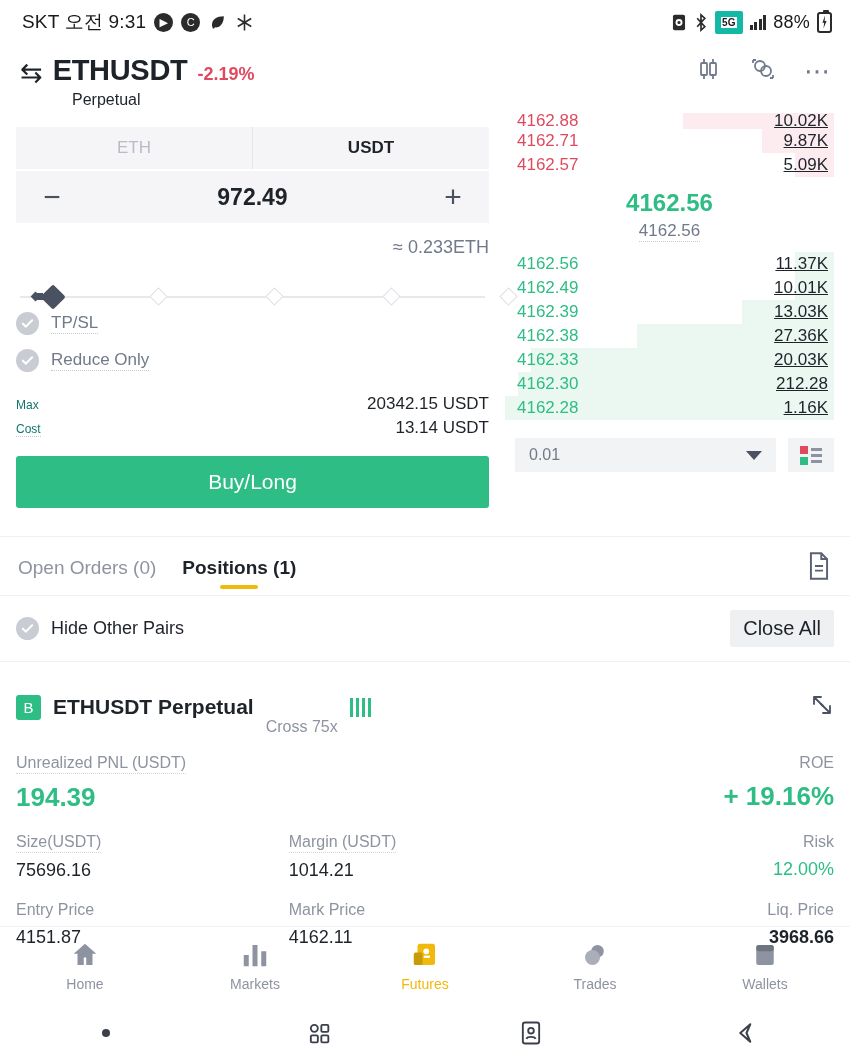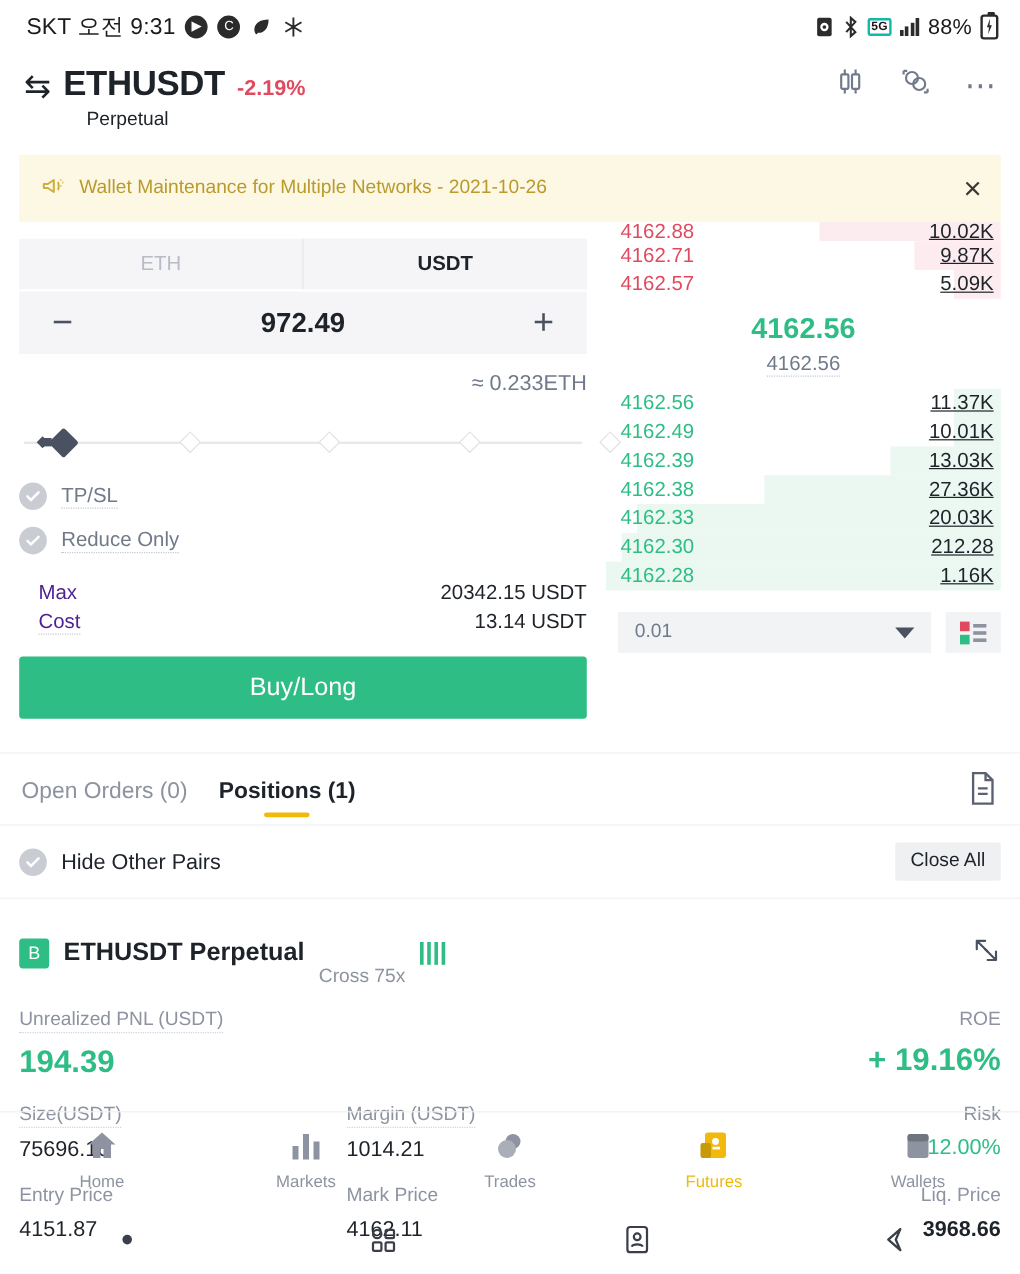--- a/index.html
+++ b/index.html
@@ -27,21 +27,21 @@
   .battglyph { display:inline-block; width:15px; height:21px; border:2px solid #2b2b2b;
                border-radius:3px; position:relative; }
   .battglyph::after { content:""; position:absolute; top:-4px; left:3.5px; width:6px;
                       height:3px; background:#2b2b2b; border-radius:1px; }
   .battglyph .bolt { position:absolute; inset:2px; background:#2b2b2b;
                      clip-path: polygon(58% 0,20% 55%,45% 55%,35% 100%,80% 42%,52% 42%); }
   .sigbars { display:inline-flex; align-items:flex-end; gap:1.5px; height:16px; }
   .sigbars i { width:3px; background:#2b2b2b; display:block; }
   .sigbars i:nth-child(1){height:5px}.sigbars i:nth-child(2){height:8px}
   .sigbars i:nth-child(3){height:11px}.sigbars i:nth-child(4){height:15px}
-  .fiveg { font-size:10px; font-weight:bold; border:2px solid #14b8a6; border-radius:2px;
+  .fiveg { font-size:10px; font-weight:bold; border:6px solid #14b8a6; border-radius:2px;
            padding:0 1px; line-height:11px; }
 
   
   .header { padding: 10px 18px 4px 20px; }
   .hdr-row { display: flex; align-items: center; justify-content: space-between; }
   .hdr-left { display: flex; align-items: baseline; gap: 10px; }
   .swap-ico { font-size: 27px; color: #1e2329; line-height: 1; position: relative; top: 2px; }
   .pair { font-size: 29px; font-weight: bold; letter-spacing: -.3px; }
   .chg { font-size: 18px; font-weight: 600; }
   .hdr-icons { display: flex; align-items: center; gap: 28px; color: #707a8a; }
@@ -80,31 +80,31 @@
   .strack { position: absolute; left: 4px; right: 4px; top: 10px; height: 2px; background: #e6e8ec; }
   .sdia { position: absolute; top: 4px; width: 13px; height: 13px; background: #fff;
           border: 1.6px solid #dfe1e6; transform: rotate(45deg); }
   .sdot { position:absolute; top: 7px; width:7px;height:7px;background:#4a5160;
           transform: rotate(45deg); }
   .shandle { position: absolute; top: 2px; left: 28px; width: 18px; height: 18px;
              background: #4a5160; transform: rotate(45deg); border-radius: 2px; }
   .sbar { position:absolute; top: 7px; left: 18px; width: 9px; height: 7px; background:#4a5160; }
 
   
-  .cbline { display: flex; align-items: center; gap: 12px; margin-top: 22px; }
+  .cbline { display: flex; align-items: center; gap: 12px; margin-top: 4px; }
   .cbline.tight { margin-top: 14px; }
   .cb { width: 23px; height: 23px; border-radius: 50%; background: #c9ccd3;
         display: flex; align-items: center; justify-content: center; }
   .cb svg { display: block; }
   .cbtxt { font-size: 17px; color: #707a8a; }
 
   
   .mc { margin-top: 22px; }
   .mcrow { display: flex; justify-content: space-between; align-items: baseline; margin-bottom: 4px; }
-  .mclab { font-size: 17px; color: #4c1d95; margin-left: 16px; }
+  .mclab { font-size: 12px; color: #0f766e; }
   .mcval { font-size: 17px; color: #1e2329; }
 
   .buy-btn { margin-top: 18px; height: 52px; background: #2ebd85; color: #fff;
              display: flex; align-items: center; justify-content: center;
              font-size: 21px; border-radius: 3px; cursor: pointer; }
 
   
   .ob { font-size: 17px; }
   .ob-row { height: 24px; display: flex; align-items: center; justify-content: space-between;
             position: relative; padding: 0 6px 0 12px; }
@@ -136,21 +136,21 @@
   .tab { font-size: 19px; color: #8d93a0; padding-bottom: 10px; cursor: pointer; position: relative; }
   .tab.active { color: #1e2329; font-weight: bold; }
   .tab.active::after { content: ""; position: absolute; left: 50%; transform: translateX(-50%);
                        bottom: 0; width: 38px; height: 4px; background: #f0b90b; border-radius: 2px; }
   .doc-ico { color: #5b6170; padding-bottom: 10px; cursor: pointer; }
 
   .hidebar { border-top: 1px solid #f0f1f3; display: flex; align-items: center;
              justify-content: space-between; padding: 14px 16px; }
   .hide-left { display: flex; align-items: center; gap: 12px; }
   .hide-txt { font-size: 18px; color: #1e2329; }
-  .closeall { background: #eff0f2; font-size: 16px; color: #1e2329; padding: 7px 13px;
+  .closeall { background: #eff0f2; font-size: 20px; color: #1e2329; padding: 7px 13px;
               border-radius: 2px; cursor: pointer; }
 
   
   .pos { border-top: 1px solid #f0f1f3; padding: 16px 16px 0 16px; }
   .pos-head { display: flex; align-items: center; justify-content: space-between; }
   .pos-head-left { display: flex; align-items: center; gap: 12px; }
   .bbadge { width: 25px; height: 25px; background: #2ebd85; color: #fff; font-size: 15px;
             display: flex; align-items: center; justify-content: center; border-radius: 3px; }
   .pos-title { font-size: 21px; font-weight: bold; }
   .pos-lev { font-size: 16px; color: #8d93a0; margin-top: 40px; }
@@ -254,33 +254,20 @@
               <circle cx="16" cy="15" r="5"></circle>
             <path d="M3 4h3M3 4v3M23 22h-3M23 22v-3"></path>
           </svg>
         </span>
         <span style="font-size:26px;line-height:10px;letter-spacing:2px;">⋯</span>
       </div>
     </div>
     <div class="sub">Perpetual</div>
   </div>
 
-  <div class="banner">
-    <div class="banner-left">
-      <span>
-        <svg width="20" height="20" viewBox="0 0 24 24" stroke="#cfae3c" stroke-width="2" fill="none" stroke-linejoin="round">
-          <path d="M3 10v4h4l6 4V6l-6 4H3z"></path>
-            <path d="M17 8c1.2 1.2 1.2 6.8 0 8"></path>
-            <path d="M20 5.5v1M21.5 8.5h1M20 11.5v1"></path>
-        </svg>
-      </span>
-      <span class="banner-txt">Wallet Maintenance for Multiple Networks - 2021-10-26</span>
-    </div>
-    <span class="banner-x">×</span>
-  </div>
 
   <div class="main">
 
     <div class="left-col">
       <div class="cur-tabs">
         <div class="cur-tab">ETH</div>
         <div class="cur-tab active">USDT</div>
       </div>
       <div class="qty-row">
         <span class="qty-minus">−</span>
@@ -511,35 +498,35 @@
       <span class="nav-lab">Home</span>
     </div>
     <div class="nav-item">
       <svg width="30" height="30" viewBox="0 0 24 24" fill="#8d93a0">
           <rect x="3" y="12" width="4" height="9"></rect>
           <rect x="10" y="4" width="4" height="17"></rect>
           <rect x="17" y="9" width="4" height="12"></rect>
         </svg>
       <span class="nav-lab">Markets</span>
     </div>
-    <div class="nav-item">
-      <svg width="30" height="30" viewBox="0 0 24 24" fill="#8d93a0">
-          <circle cx="14" cy="9" r="5"></circle>
-          <circle cx="10" cy="14" r="6" fill="#a9aeb8"></circle>
-        </svg>
-      <span class="nav-lab">Trades</span>
-    </div>
     <div class="nav-item active">
       <svg width="30" height="30" viewBox="0 0 24 24">
           <rect x="6" y="3" width="14" height="17" rx="2" fill="#f0b90b"></rect>
           <rect x="3" y="10" width="7" height="10" rx="1.5" fill="#c79a07"></rect>
           <circle cx="13" cy="9" r="2.3" fill="#fff"></circle>
           <rect x="11" y="12.5" width="5" height="1.8" fill="#fff"></rect>
         </svg>
       <span class="nav-lab">Futures</span>
+    </div>
+    <div class="nav-item">
+      <svg width="30" height="30" viewBox="0 0 24 24" fill="#8d93a0">
+          <circle cx="14" cy="9" r="5"></circle>
+          <circle cx="10" cy="14" r="6" fill="#a9aeb8"></circle>
+        </svg>
+      <span class="nav-lab">Trades</span>
     </div>
     <div class="nav-item">
       <svg width="30" height="30" viewBox="0 0 24 24">
           <rect x="5" y="4" width="14" height="16" rx="2" fill="#8d93a0"></rect>
           <rect x="5" y="4" width="14" height="5" rx="2" fill="#6f757f"></rect>
         </svg>
       <span class="nav-lab">Wallets</span>
     </div>
   </div>
 

